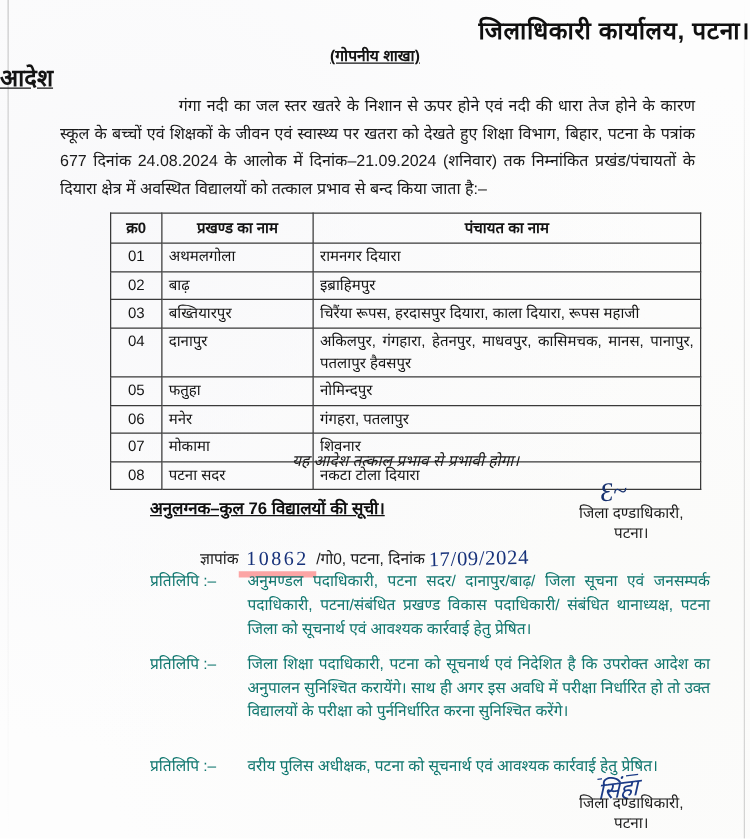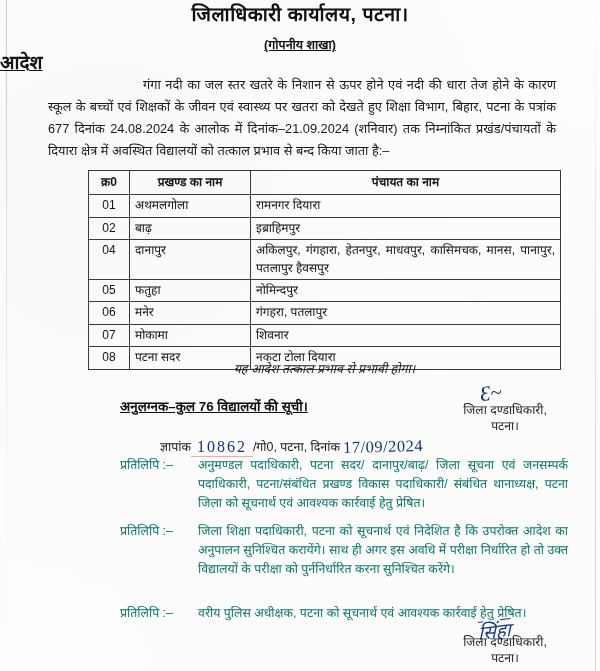--- a/index.html
+++ b/index.html
@@ -34,22 +34,22 @@
     position: absolute; inset: 0;
     background:
       radial-gradient(ellipse at 18% 30%, rgba(248,248,250,0.9), rgba(255,255,255,0) 60%),
       radial-gradient(ellipse at 85% 75%, rgba(250,250,248,0.8), rgba(255,255,255,0) 62%);
     pointer-events: none;
   }
 
   .title {
     position: absolute;
     left: 0; right: 0;
-    top: 0;
-    text-align: center;
+    top: 10px;
+    text-align: right;
     font-size: 19.5px;
     font-weight: 700;
     letter-spacing: 0.5px;
     color: #101010;
   }
   .subtitle {
     position: absolute;
     left: 0; right: 0;
     top: 36px;
     text-align: center;
@@ -166,21 +166,21 @@
     font-size: 12.4px;
     font-weight: 500;
     color: #1a1a1a;
     white-space: nowrap;
   }
   .memo-hand {
     font-family: "Liberation Serif", serif;
     font-size: 16px;
     color: #17327a;
     letter-spacing: 2px;
-    border-bottom: 1px solid #fca5a5;
+    border-bottom: 5px solid #fca5a5;
     padding: 0 6px;
     display: inline-block;
     transform: translateY(1px);
   }
   .date-hand {
     font-family: "Liberation Serif", serif;
     font-size: 16.5px;
     color: #17327a;
     letter-spacing: 0.5px;
     display: inline-block;
@@ -259,20 +259,25 @@
       <tr>
         <td class="col-sl">01</td>
         <td class="col-block">अथमलगोला</td>
         <td class="col-pan">रामनगर दियारा</td>
       </tr>
       <tr>
         <td class="col-sl">02</td>
         <td class="col-block">बाढ़</td>
         <td class="col-pan">इब्राहिमपुर</td>
       </tr>
+      <tr>
+        <td class="col-sl">03</td>
+        <td class="col-block">बख्तियारपुर</td>
+        <td class="col-pan">चिरैंया रूपस, हरदासपुर दियारा, काला दियारा, रूपस महाजी</td>
+      </tr>
       <tr class="tall">
         <td class="col-sl">04</td>
         <td class="col-block">दानापुर</td>
         <td class="col-pan spread">अकिलपुर, गंगहारा, हेतनपुर, माधवपुर, कासिमचक, मानस, पानापुर, पतलापुर हैवसपुर</td>
       </tr>
       <tr>
         <td class="col-sl">05</td>
         <td class="col-block">फतुहा</td>
         <td class="col-pan">नोमिन्दपुर</td>
       </tr>

